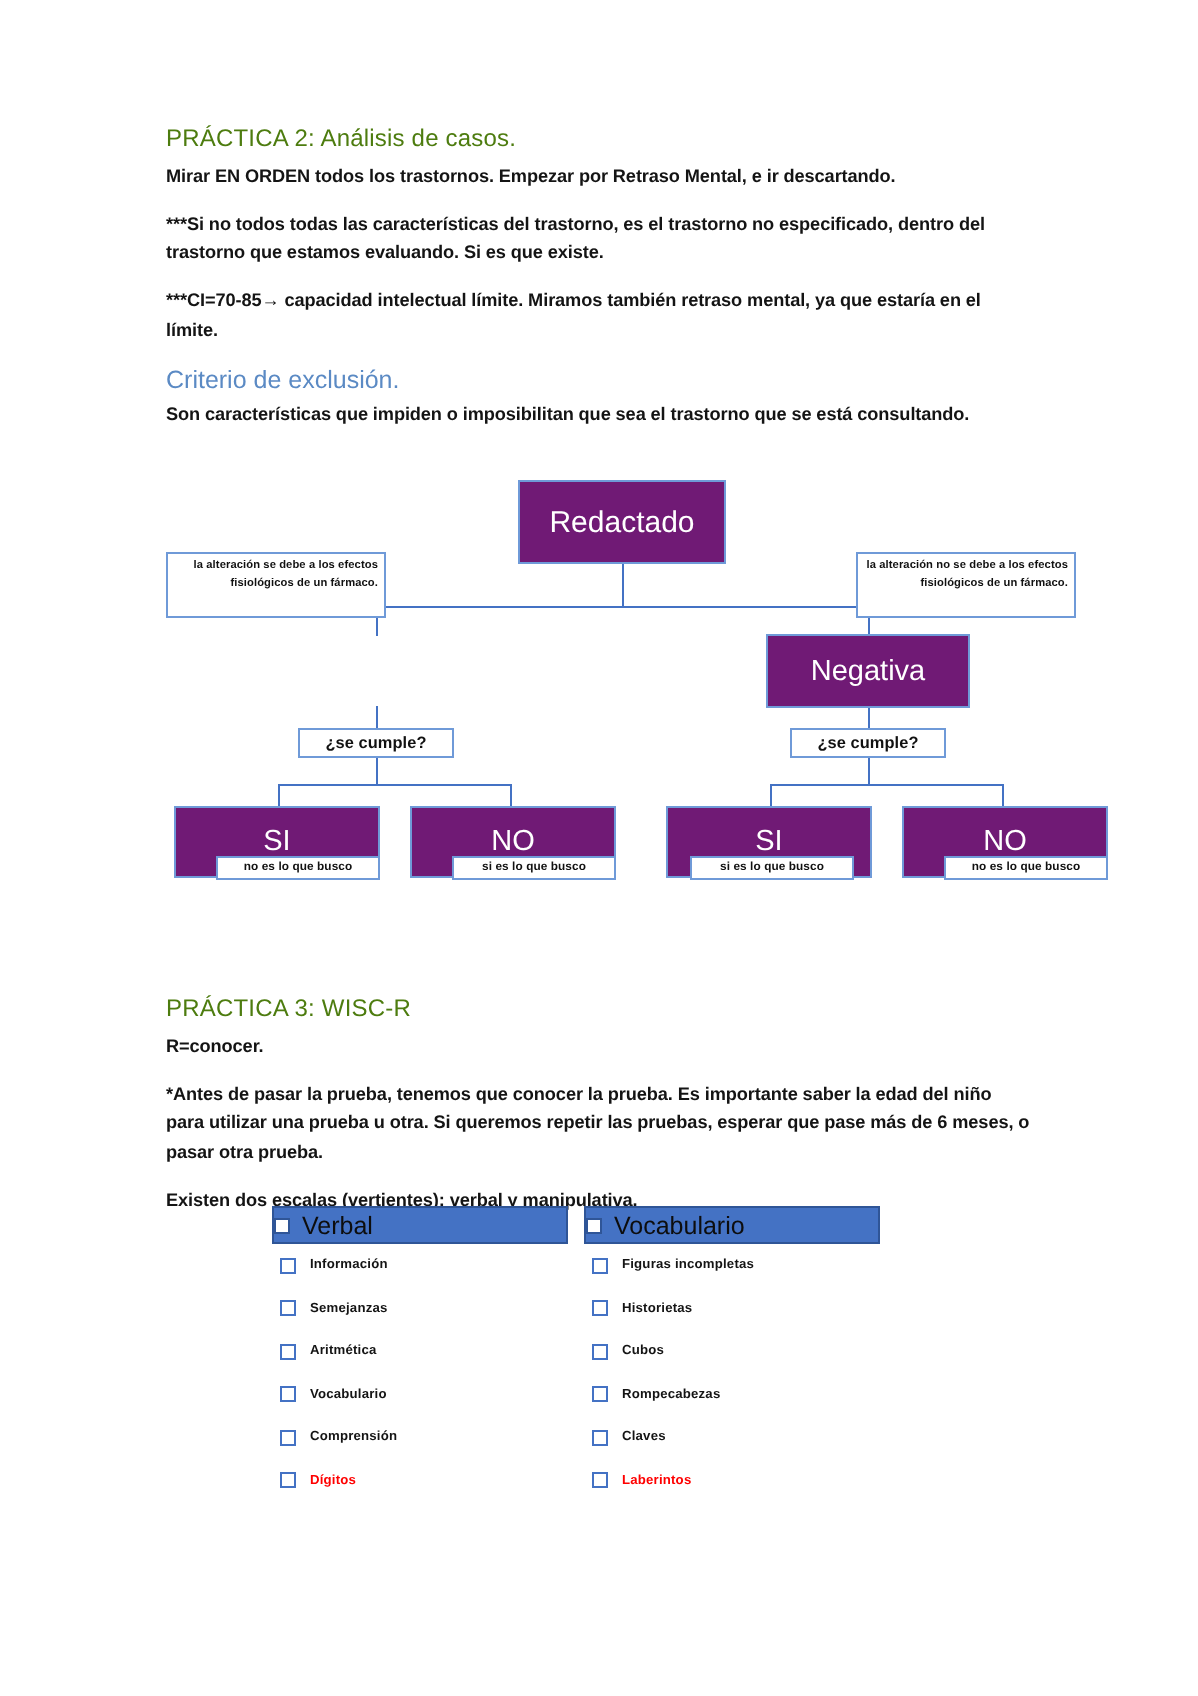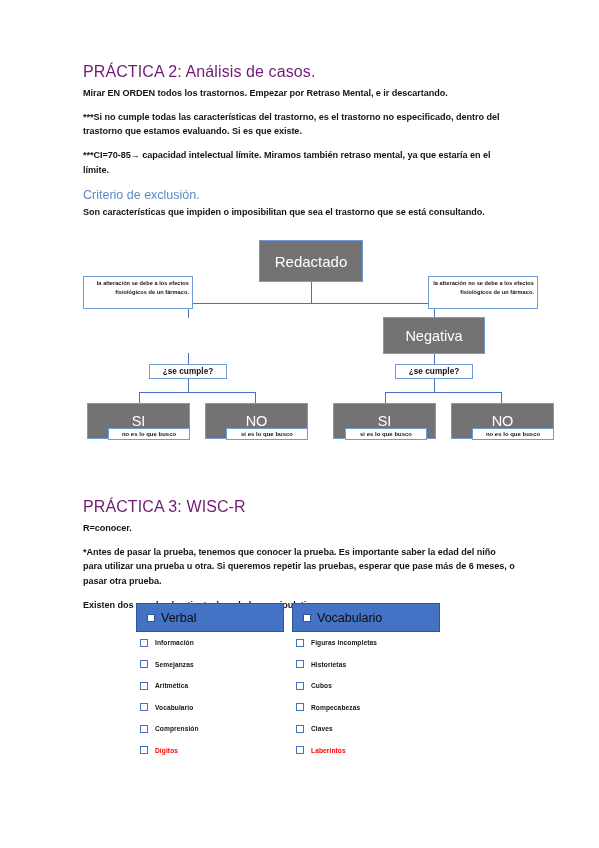--- a/index.html
+++ b/index.html
@@ -22,23 +22,23 @@
     background: #ffffff;
   }
   .content {
     position: absolute;
     left: 83px;
     top: 62px;
     width: 433px;
   }
 
   h1.doc-h {
-    font-size: 16px;
+    font-size: 12px;
     font-weight: 400;
-    color: #701a75;
+    color: #4d7c0f;
     margin: 0 0 4px 0;
     letter-spacing: 0.1px;
     line-height: 1.25;
   }
   h2.doc-h2 {
     font-size: 12.5px;
     font-weight: 400;
     color: #5b8ac4;
     margin: 4px 0 2px 0;
     line-height: 1.3;
@@ -56,21 +56,21 @@
   
   .diagram {
     position: absolute;
     left: 83px;
     top: 236px;
     width: 458px;
     height: 228px;
   }
   .dg-box {
     position: absolute;
-    background: #737373;
+    background: #701a75;
     border: 1px solid #6f9ad8;
     box-sizing: border-box;
     color: #ffffff;
     display: flex;
     align-items: center;
     justify-content: center;
     font-weight: 400;
   }
   .dg-box.lvl1 { font-size: 15px; }
   .dg-box.lvl2 { font-size: 14.5px; }
@@ -137,24 +137,24 @@
     top: 0;
     width: 148px;
   }
   .cl-col.left  { left: 0px; }
   .cl-col.right { left: 156px; }
 
   .cl-head {
     background: #4472c4;
     border: 1px solid #2f5597;
     box-sizing: border-box;
-    height: 29px;
-    display: flex;
-    align-items: center;
-    padding-left: 10px;
+    height: 19px;
+    display: flex;
+    align-items: center;
+    padding-left: 0;
     color: #0d0d0d;
     font-size: 12.5px;
     font-weight: 400;
   }
   .cl-head .cb {
     width: 8px; height: 8px;
     background: #ffffff;
     border: 1px solid #2f5597;
     box-sizing: border-box;
     margin-right: 6px;
@@ -181,21 +181,21 @@
   .cl-item.redtxt { color: #ff0000; }
 </style>
 </head>
 <body>
 
 <div class="page">
 
   <div class="content">
     <h1 class="doc-h">PRÁCTICA 2: Análisis de casos.</h1>
     <p class="body-t">Mirar EN ORDEN todos los trastornos. Empezar por Retraso Mental, e ir descartando.</p>
-    <p class="body-t">***Si no cumple todas las características del trastorno, es el trastorno no especificado, dentro del trastorno que estamos evaluando. Si es que existe.</p>
+    <p class="body-t">***Si no todos todas las características del trastorno, es el trastorno no especificado, dentro del trastorno que estamos evaluando. Si es que existe.</p>
     <p class="body-t">***CI=70-85→ capacidad intelectual límite. Miramos también retraso mental, ya que estaría en el límite.</p>
     <h2 class="doc-h2">Criterio de exclusión.</h2>
     <p class="body-t tight">Son características que impiden o imposibilitan que sea el trastorno que se está consultando.</p>
   </div>
 
   <div class="diagram">
 
     <div class="ln v" style="left:228px; top:46px; height:21px;"></div>
     <div class="ln h" style="left:105px; top:67px; width:246px;"></div>
     <div class="ln v" style="left:105px; top:67px; height:15px;"></div>

